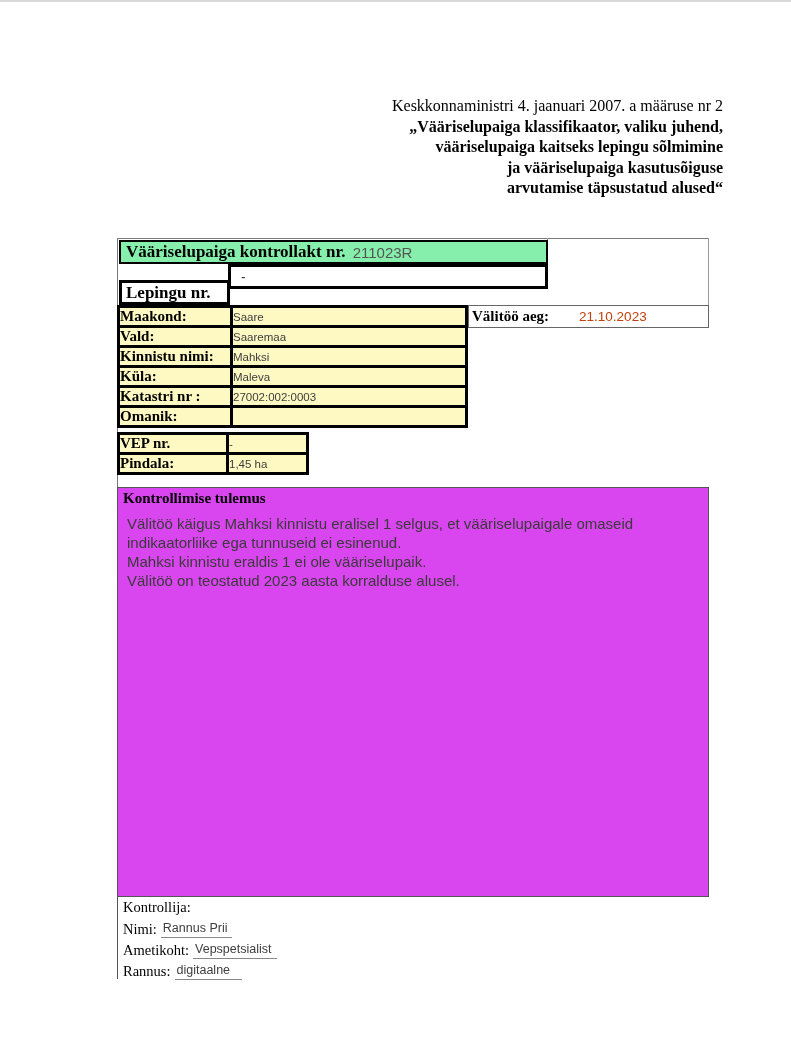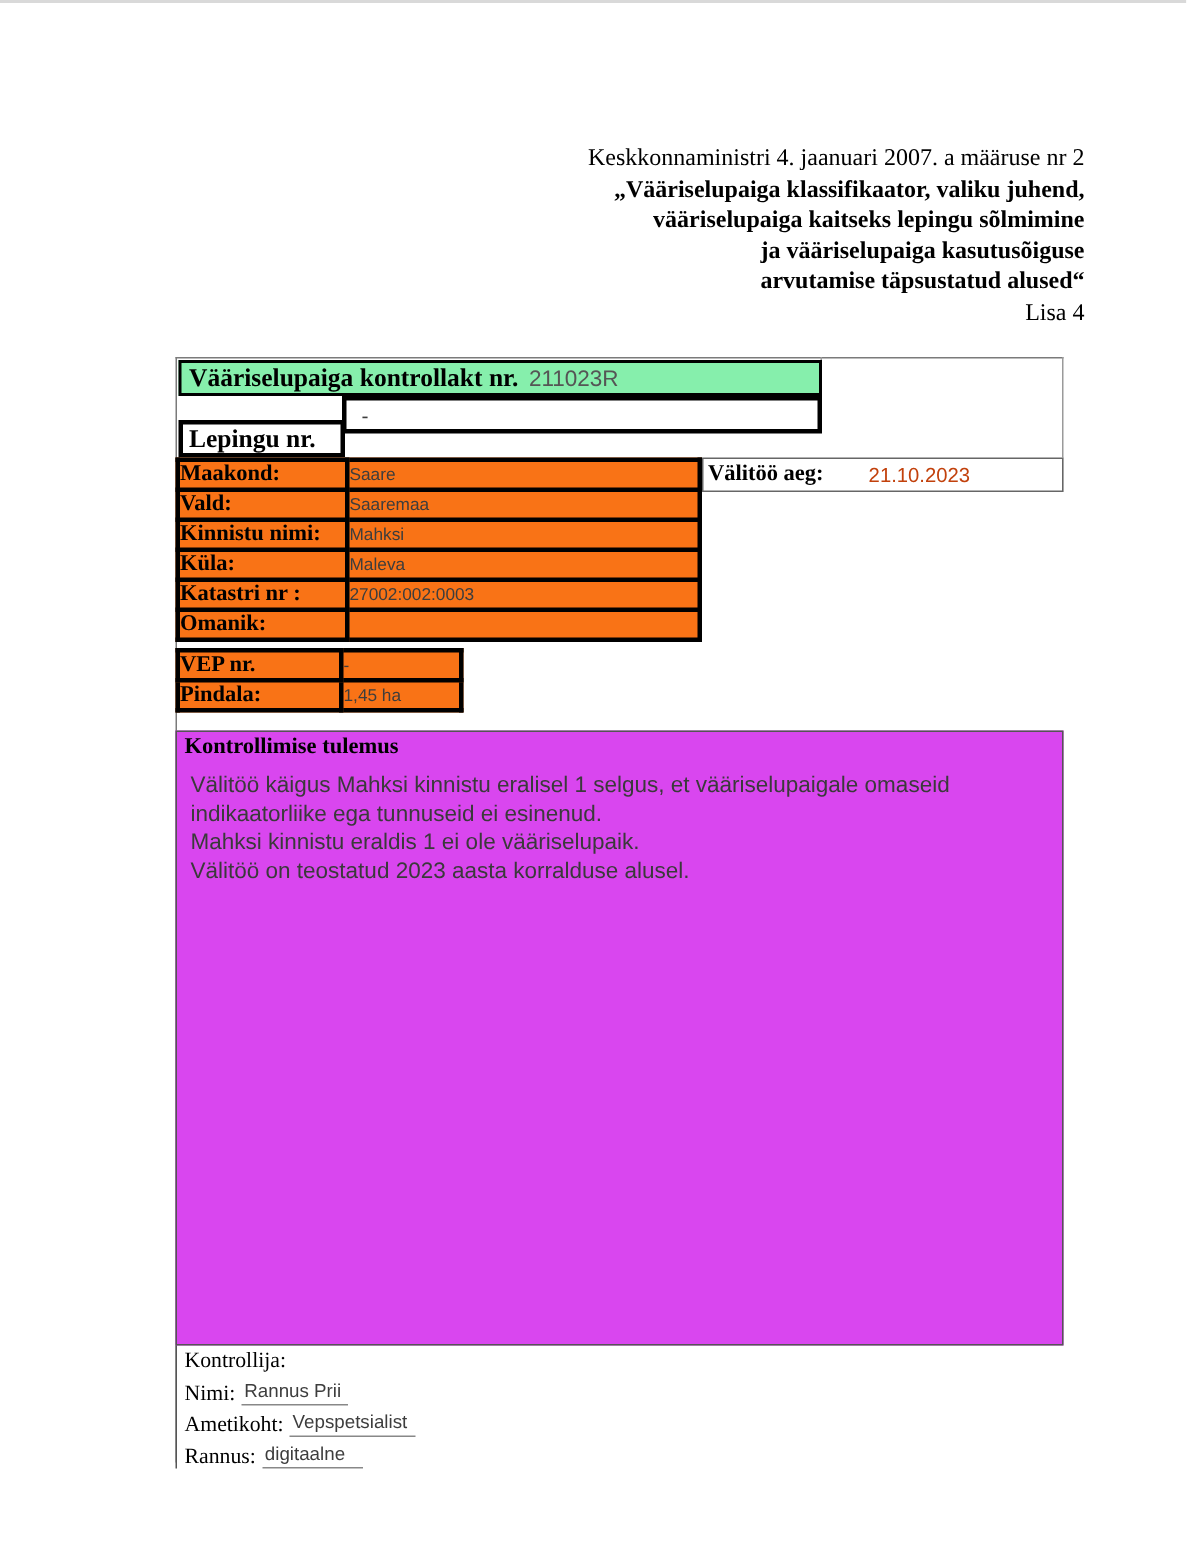--- a/index.html
+++ b/index.html
@@ -29,21 +29,21 @@
   .act-row1 .num { font-family:"Liberation Sans", sans-serif; font-size:15px;
     color:#555; margin-left:7px; }
   .act-row2-label { position:absolute; left:119px; top:280px; width:111px; height:25px;
     box-sizing:border-box; border:3px solid #000; font-weight:bold; font-size:17px;
     padding-left:4px; display:flex; align-items:center; background:#fff; }
   .act-row2-value { position:absolute; left:228px; top:264px; width:320px; height:25px;
     box-sizing:border-box; border:3px solid #000; font-family:"Liberation Sans", sans-serif;
     font-size:14px; color:#3d3d3d; padding-left:10px; display:flex; align-items:center; }
 
   
-  table.doc { position:absolute; border-collapse:collapse; background:#f97316; }
+  table.doc { position:absolute; border-collapse:collapse; background:#fef9c3; }
   table.doc td { border:3px solid #000; height:16px; padding:0; vertical-align:middle; }
   td.lblcell { font-weight:bold; font-size:15px; padding-left:3px; white-space:nowrap; }
   td.valcell { font-family:"Liberation Sans", sans-serif; font-size:11.5px;
     color:#3d3d3d; padding-left:8px; white-space:nowrap; }
   .prop-table { left:117px; top:305px; width:351px; table-layout:fixed; }
   .prop-table td.lblcell { width:110px; }
   .vep-table { left:117px; top:432px; width:192px; table-layout:fixed; }
   .vep-table td.lblcell { width:106px; }
 
   
@@ -79,21 +79,20 @@
 <div class="page">
 
   <div class="top-divider"></div>
 
   <div class="header-note">
     <div>Keskkonnaministri 4. jaanuari 2007. a määruse nr 2</div>
     <div class="bold">„Vääriselupaiga klassifikaator, valiku juhend,</div>
     <div class="bold">vääriselupaiga kaitseks lepingu sõlmimine</div>
     <div class="bold">ja vääriselupaiga kasutusõiguse</div>
     <div class="bold">arvutamise täpsustatud alused“</div>
-    <div>Lisa 4</div>
   </div>
 
   <div class="fl fl-left"></div>
   <div class="fl fl-top"></div>
   <div class="fl fl-right"></div>
   <div class="fl fl-mid"></div>
 
   <div class="act-row1">
     <span class="lbl">Vääriselupaiga kontrollakt nr.</span>
     <span class="num">211023R</span>

